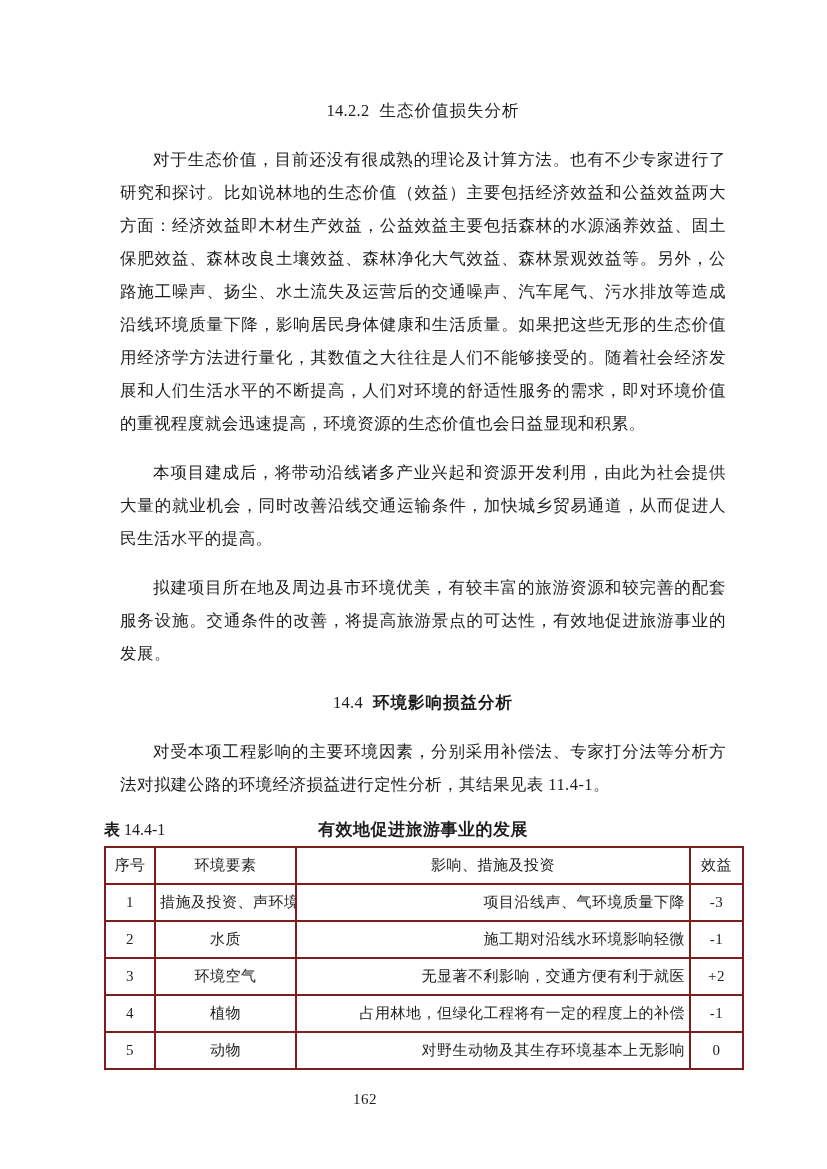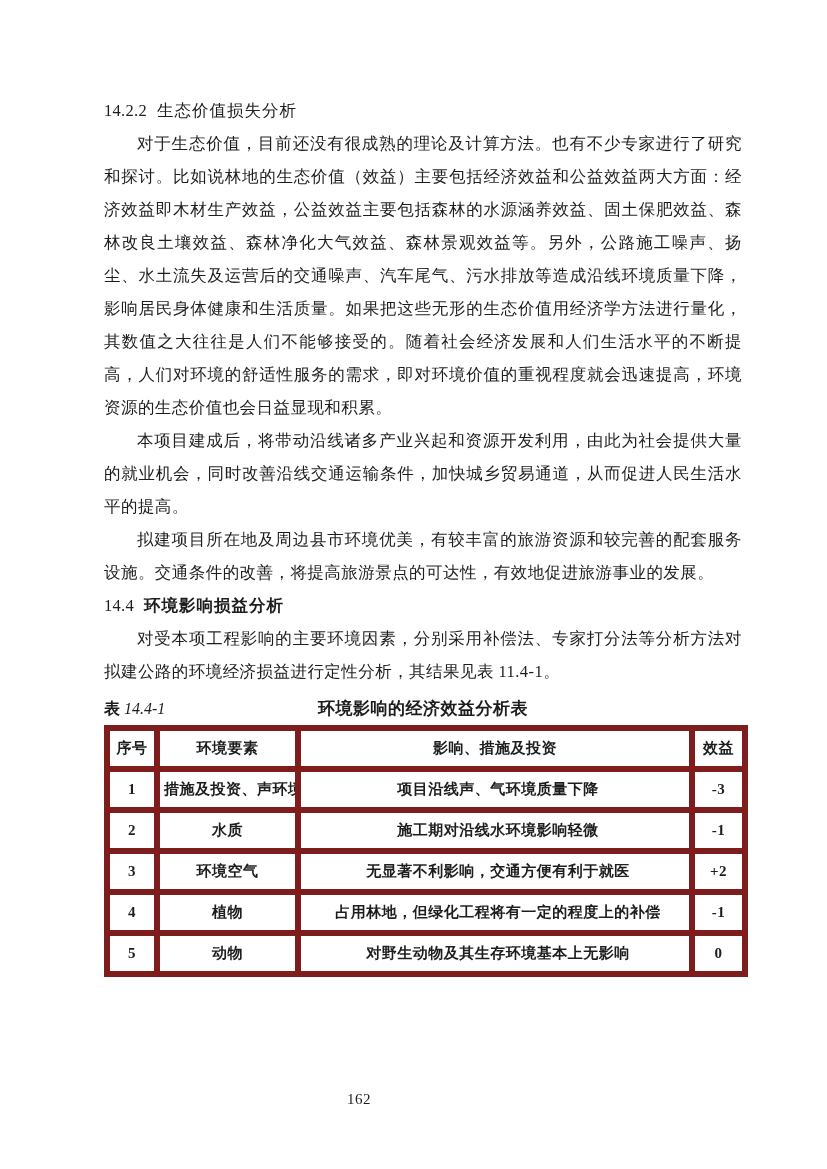--- a/index.html
+++ b/index.html
@@ -15,84 +15,85 @@
     position: absolute;
     left: 104px; top: 94px;
     width: 638px;
   }
   h2.sec {
     margin: 0;
     font-size: 16.5px;
     line-height: 33px;
     font-weight: normal;
     white-space: nowrap;
+    text-align: center;
   }
   .h-num { font-family: "Liberation Serif", "DejaVu Serif", serif; letter-spacing: 0.3px; }
   .h-gap { display: inline-block; width: 10px; }
   .h-title { letter-spacing: 1px; }
   .h-title.bold {
     font-family: "Liberation Sans", "DejaVu Sans", sans-serif;
     font-weight: bold;
   }
   p.body {
-    margin: 0;
+    margin: 16px;
     font-size: 16.5px;
     line-height: 33px;
     text-align: justify;
     text-indent: 2em;
     letter-spacing: 0.45px;
   }
   .caption {
     position: relative;
     margin-top: 8px;
     height: 26px;
     line-height: 26px;
   }
   .cap-label {
     position: absolute; left: 0; top: 0;
     font-size: 16px;
   }
   .cap-label .zh {
     font-family: "Liberation Sans", "DejaVu Sans", sans-serif;
     font-weight: bold;
   }
-  .cap-label .num { font-family: "Liberation Serif", serif; font-style: italic; }
+  .cap-label .num { font-family: "Liberation Serif", serif; }
   .cap-title {
     display: block;
     text-align: center;
     font-family: "Liberation Sans", "DejaVu Sans", sans-serif;
     font-weight: bold;
     font-size: 17px;
     letter-spacing: 0.5px;
   }
   table.analysis {
     border-collapse: collapse;
     width: 638px;
     table-layout: fixed;
     margin-top: 3px;
   }
   table.analysis th, table.analysis td {
-    border: 6px solid #7f1d1d;
+    border: 2px solid #7f1d1d;
     font-size: 15px;
-    font-weight: bold;
+    font-weight: normal;
     height: 27px;
     padding: 4px 4px;
     text-align: center;
     letter-spacing: 0.5px;
     overflow: hidden;
     white-space: nowrap;
   }
-  table.analysis td.impact { text-align: center; padding-left: 10px; }
+  table.analysis td.impact { text-align: right; padding-left: 10px; }
   col.c-no { width: 50px; }
   col.c-factor { width: 141px; }
   col.c-impact { width: 394px; }
   col.c-benefit { width: 53px; }
   .page-number {
     position: absolute;
-    left: 2px; top: 1091px;
+    left: 8px; top: 1091px;
     width: 714px;
     text-align: center;
     font-size: 15px;
     letter-spacing: 0.5px;
   }
 </style>
 </head>
 <body>
 
 <div class="content">
@@ -101,21 +102,21 @@
   <p class="body">对于生态价值，目前还没有很成熟的理论及计算方法。也有不少专家进行了研究和探讨。比如说林地的生态价值（效益）主要包括经济效益和公益效益两大方面：经济效益即木材生产效益，公益效益主要包括森林的水源涵养效益、固土保肥效益、森林改良土壤效益、森林净化大气效益、森林景观效益等。另外，公路施工噪声、扬尘、水土流失及运营后的交通噪声、汽车尾气、污水排放等造成沿线环境质量下降，影响居民身体健康和生活质量。如果把这些无形的生态价值用经济学方法进行量化，其数值之大往往是人们不能够接受的。随着社会经济发展和人们生活水平的不断提高，人们对环境的舒适性服务的需求，即对环境价值的重视程度就会迅速提高，环境资源的生态价值也会日益显现和积累。</p>
 
   <p class="body">本项目建成后，将带动沿线诸多产业兴起和资源开发利用，由此为社会提供大量的就业机会，同时改善沿线交通运输条件，加快城乡贸易通道，从而促进人民生活水平的提高。</p>
   <p class="body">拟建项目所在地及周边县市环境优美，有较丰富的旅游资源和较完善的配套服务设施。交通条件的改善，将提高旅游景点的可达性，有效地促进旅游事业的发展。</p>
 
   <h2 class="sec"><span class="h-num">14.4</span><span class="h-gap"></span><span class="h-title bold">环境影响损益分析</span></h2>
   <p class="body">对受本项工程影响的主要环境因素，分别采用补偿法、专家打分法等分析方法对拟建公路的环境经济损益进行定性分析，其结果见表 11.4-1。</p>
 
   <div class="caption">
     <span class="cap-label"><span class="zh">表</span> <span class="num">14.4-1</span></span>
-    <span class="cap-title">环境影响的经济效益分析表</span>
+    <span class="cap-title">有效地促进旅游事业的发展</span>
   </div>
 
   <table class="analysis">
     <colgroup>
       <col class="c-no">
         <col class="c-factor">
         <col class="c-impact">
         <col class="c-benefit">
     </colgroup>
     <thead>

